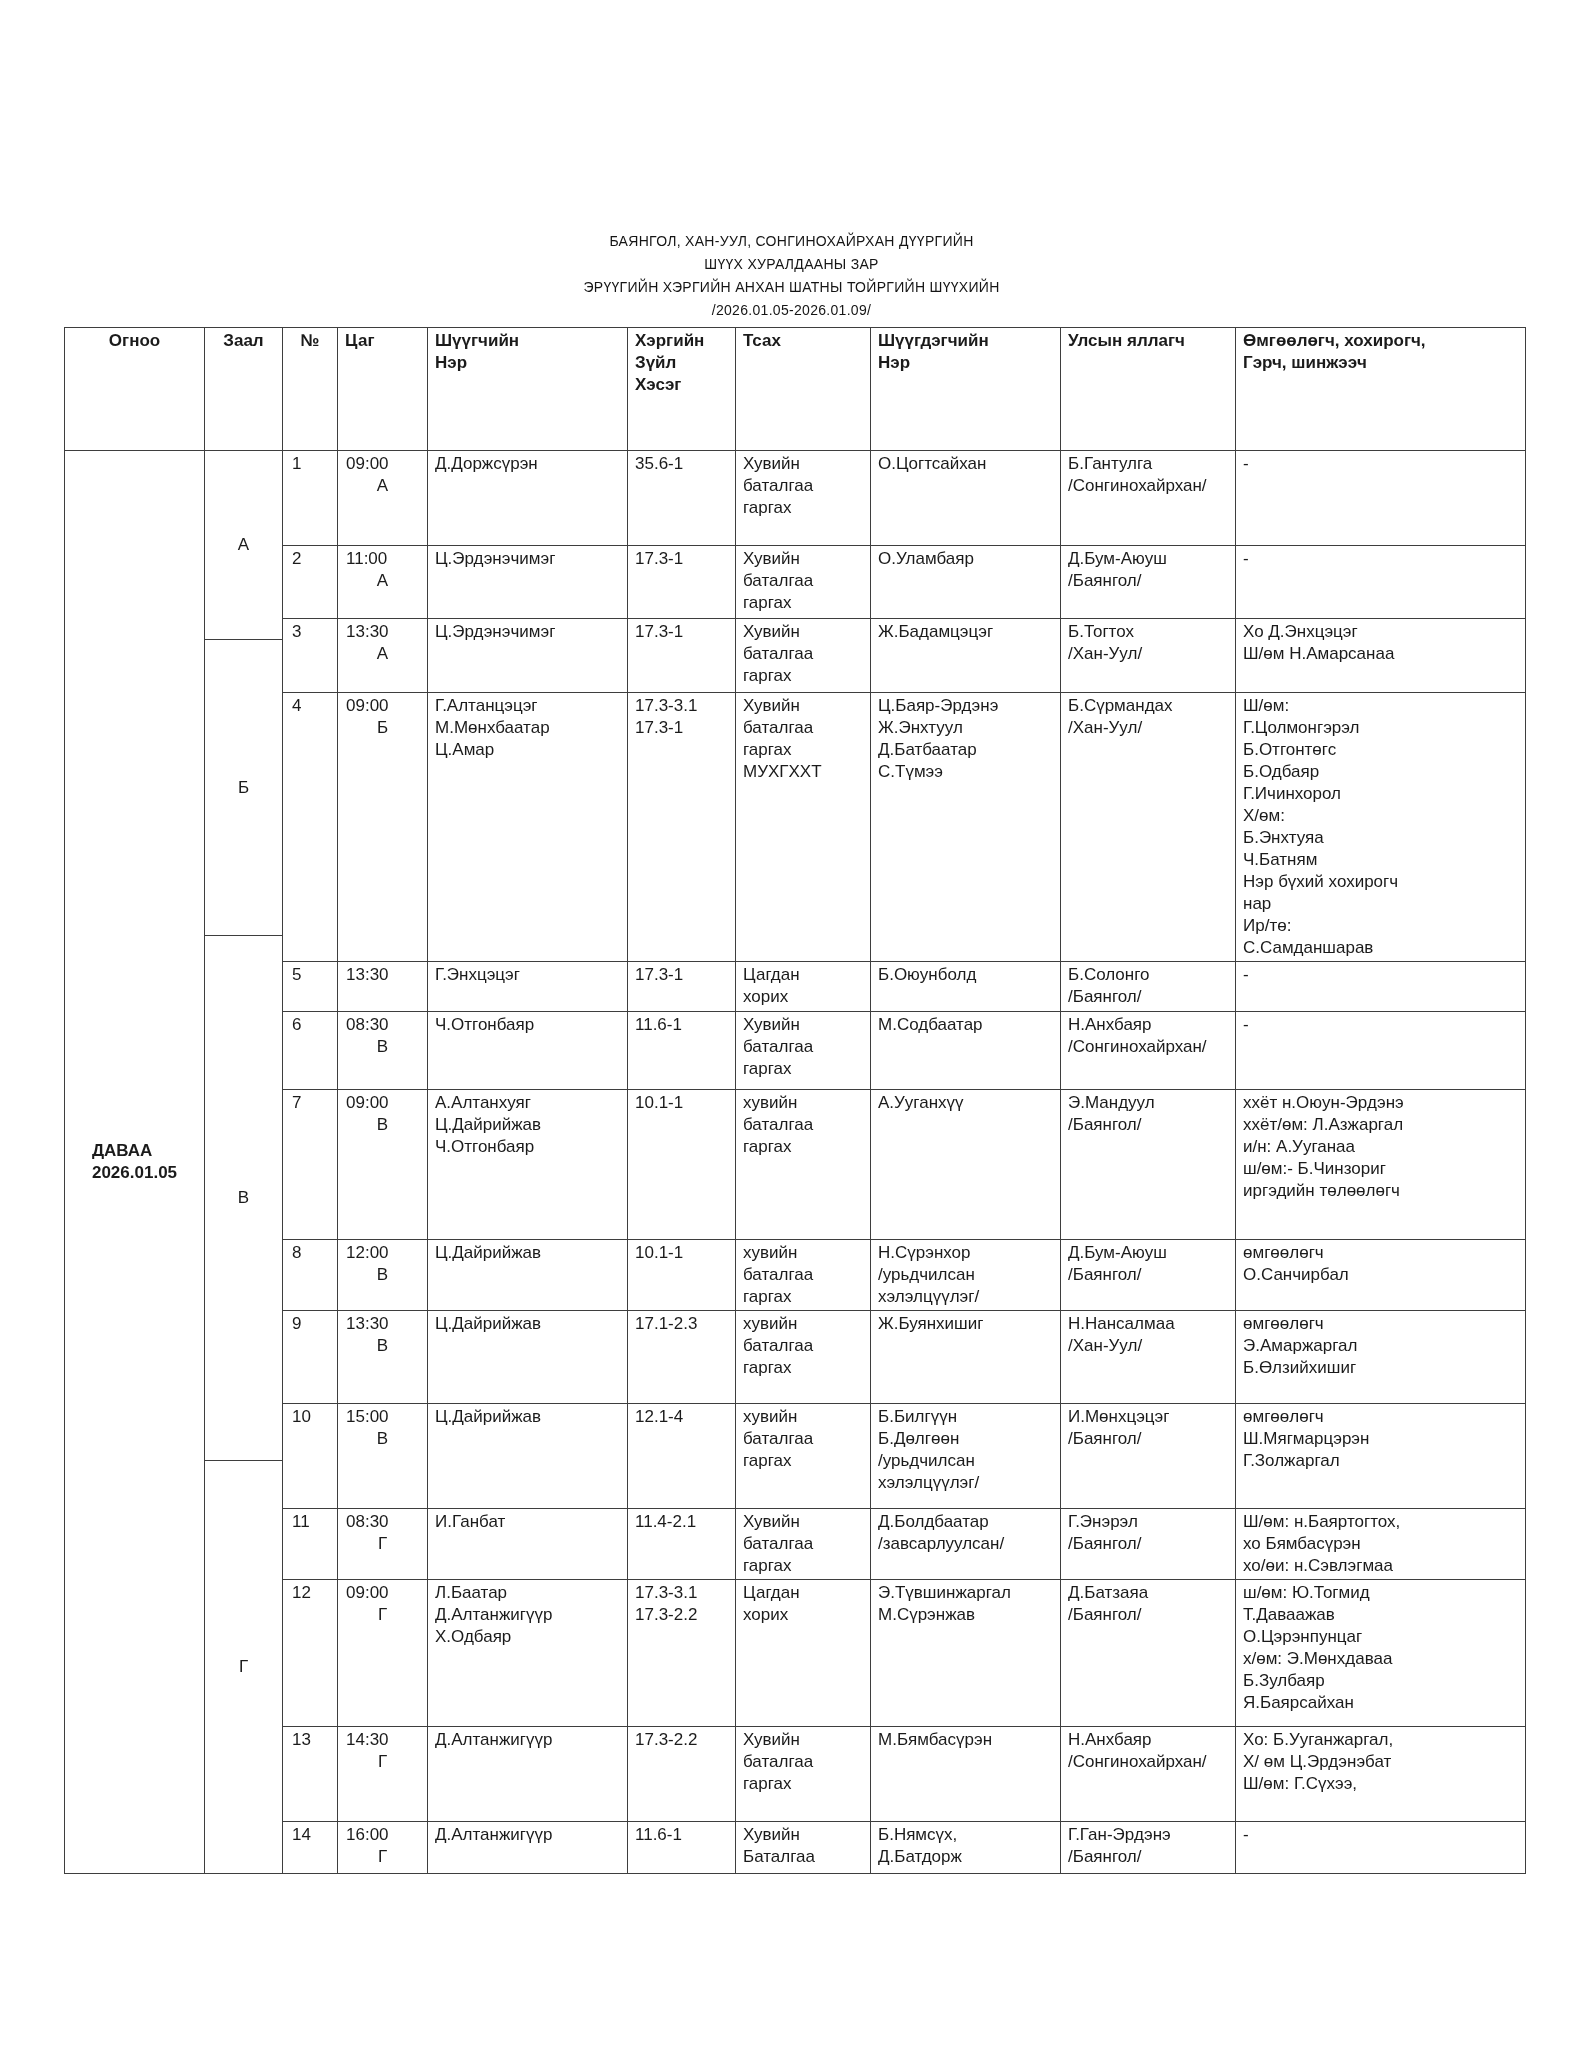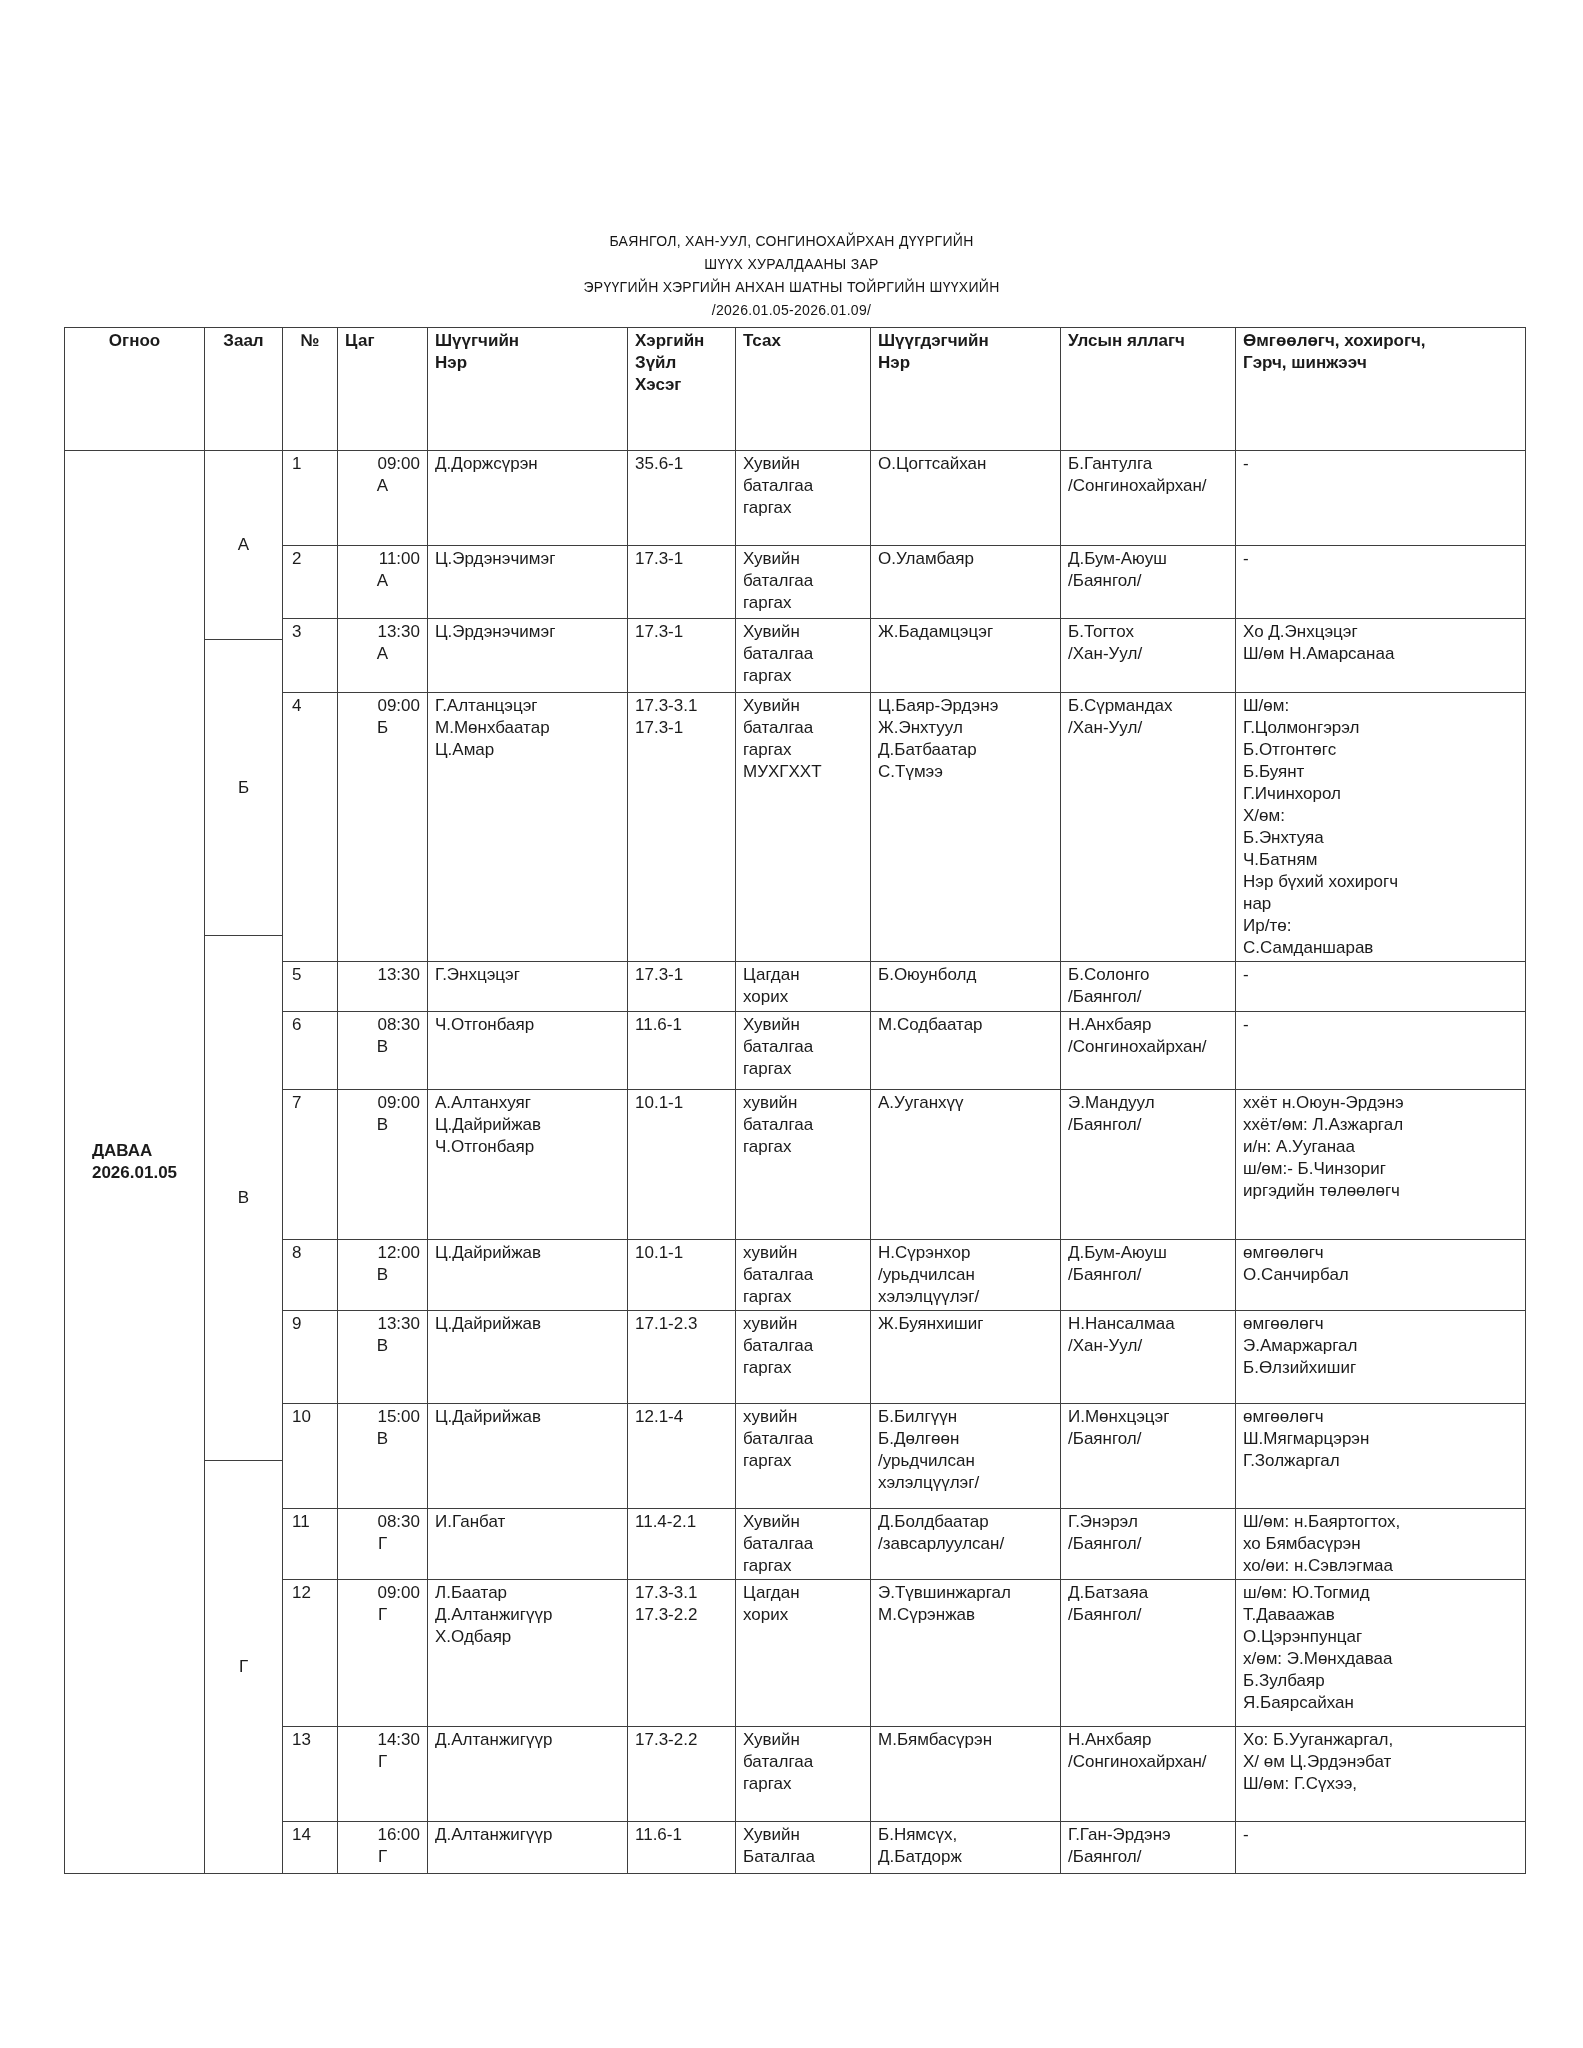--- a/index.html
+++ b/index.html
@@ -23,21 +23,21 @@
   }
   th { font-weight:bold; text-align:left; height:118px; }
   th.center { text-align:center; }
   td.no-cell { padding-left:9px; }
   td.date-td { vertical-align:middle; text-align:center; font-weight:bold; }
   .date-inner { display:inline-block; text-align:left; white-space:pre-line; }
   td.hall-td { padding:0; position:relative; }
   .hall-strip { position:absolute; top:0; left:0; right:0; bottom:0; display:flex; flex-direction:column; }
   .hall-seg { display:flex; align-items:center; justify-content:center; border-bottom:1px solid #3e3e3e; min-height:0; }
   .hall-seg:last-child { border-bottom:none; }
-  .time-line { padding-left:1px;text-align:right; }
+  .time-line { padding-left:1px; }
   .hall-letter { text-align:center; }
 </style>
 </head>
 <body>
 
 <div class="doc-title">
   <div>БАЯНГОЛ, ХАН-УУЛ, СОНГИНОХАЙРХАН ДҮҮРГИЙН</div>
   <div>ШҮҮХ ХУРАЛДААНЫ ЗАР</div>
   <div>ЭРҮҮГИЙН ХЭРГИЙН АНХАН ШАТНЫ ТОЙРГИЙН ШҮҮХИЙН</div>
   <div>/2026.01.05-2026.01.09/</div>
@@ -133,21 +133,21 @@
 МУХГХХТ</td>
         <td class="defendant-cell">Ц.Баяр-Эрдэнэ
 Ж.Энхтуул
 Д.Батбаатар
 С.Түмээ</td>
         <td class="prosecutor-cell">Б.Сүрмандах
 /Хан-Уул/</td>
         <td class="defense-cell">Ш/өм:
 Г.Цолмонгэрэл
 Б.Отгонтөгс
-Б.Буянт
+Б.Одбаяр
 Г.Ичинхорол
 Х/өм:
 Б.Энхтуяа
 Ч.Батням
 Нэр бүхий хохирогч
 нар
 Ир/тө:
 С.Самданшарав</td>
       </tr>
       <tr style="height: 50px;">

